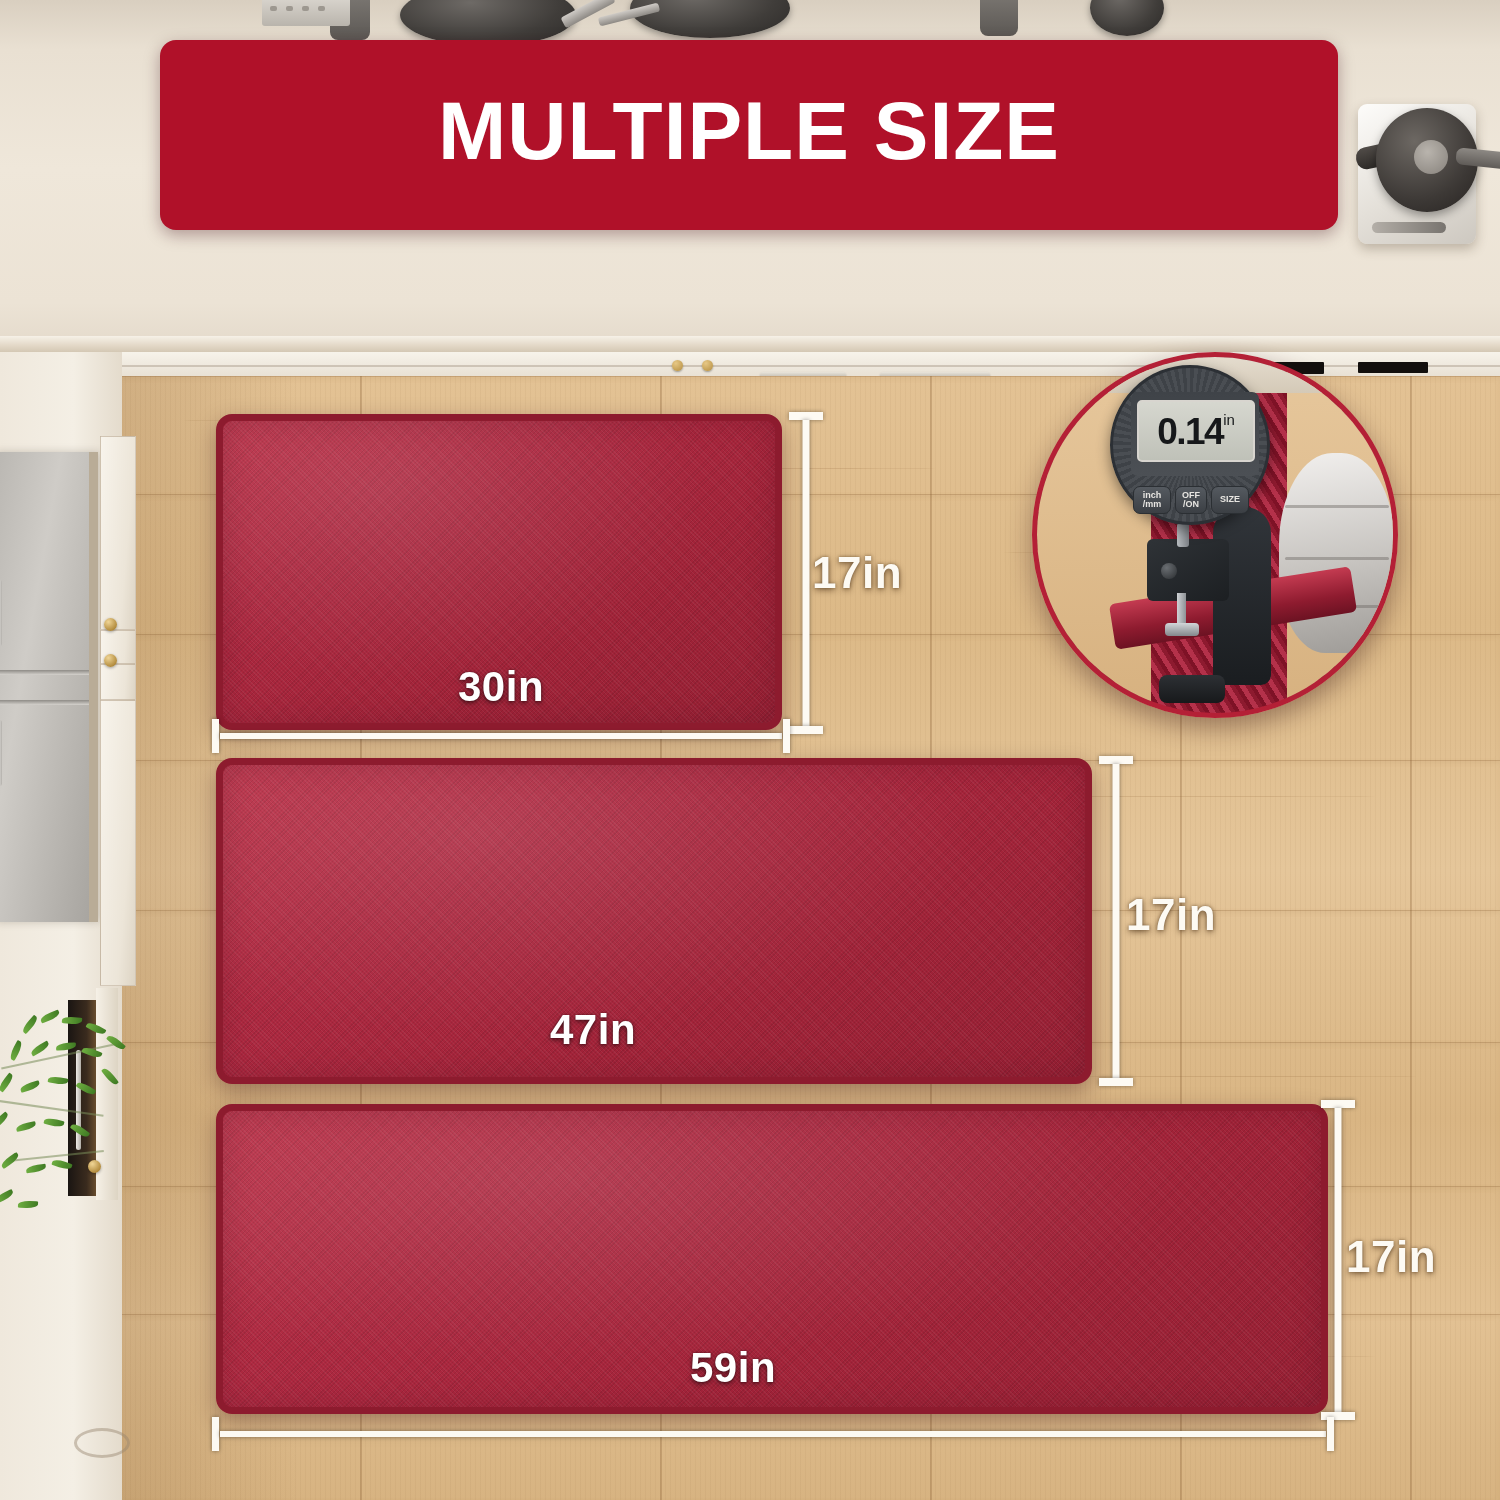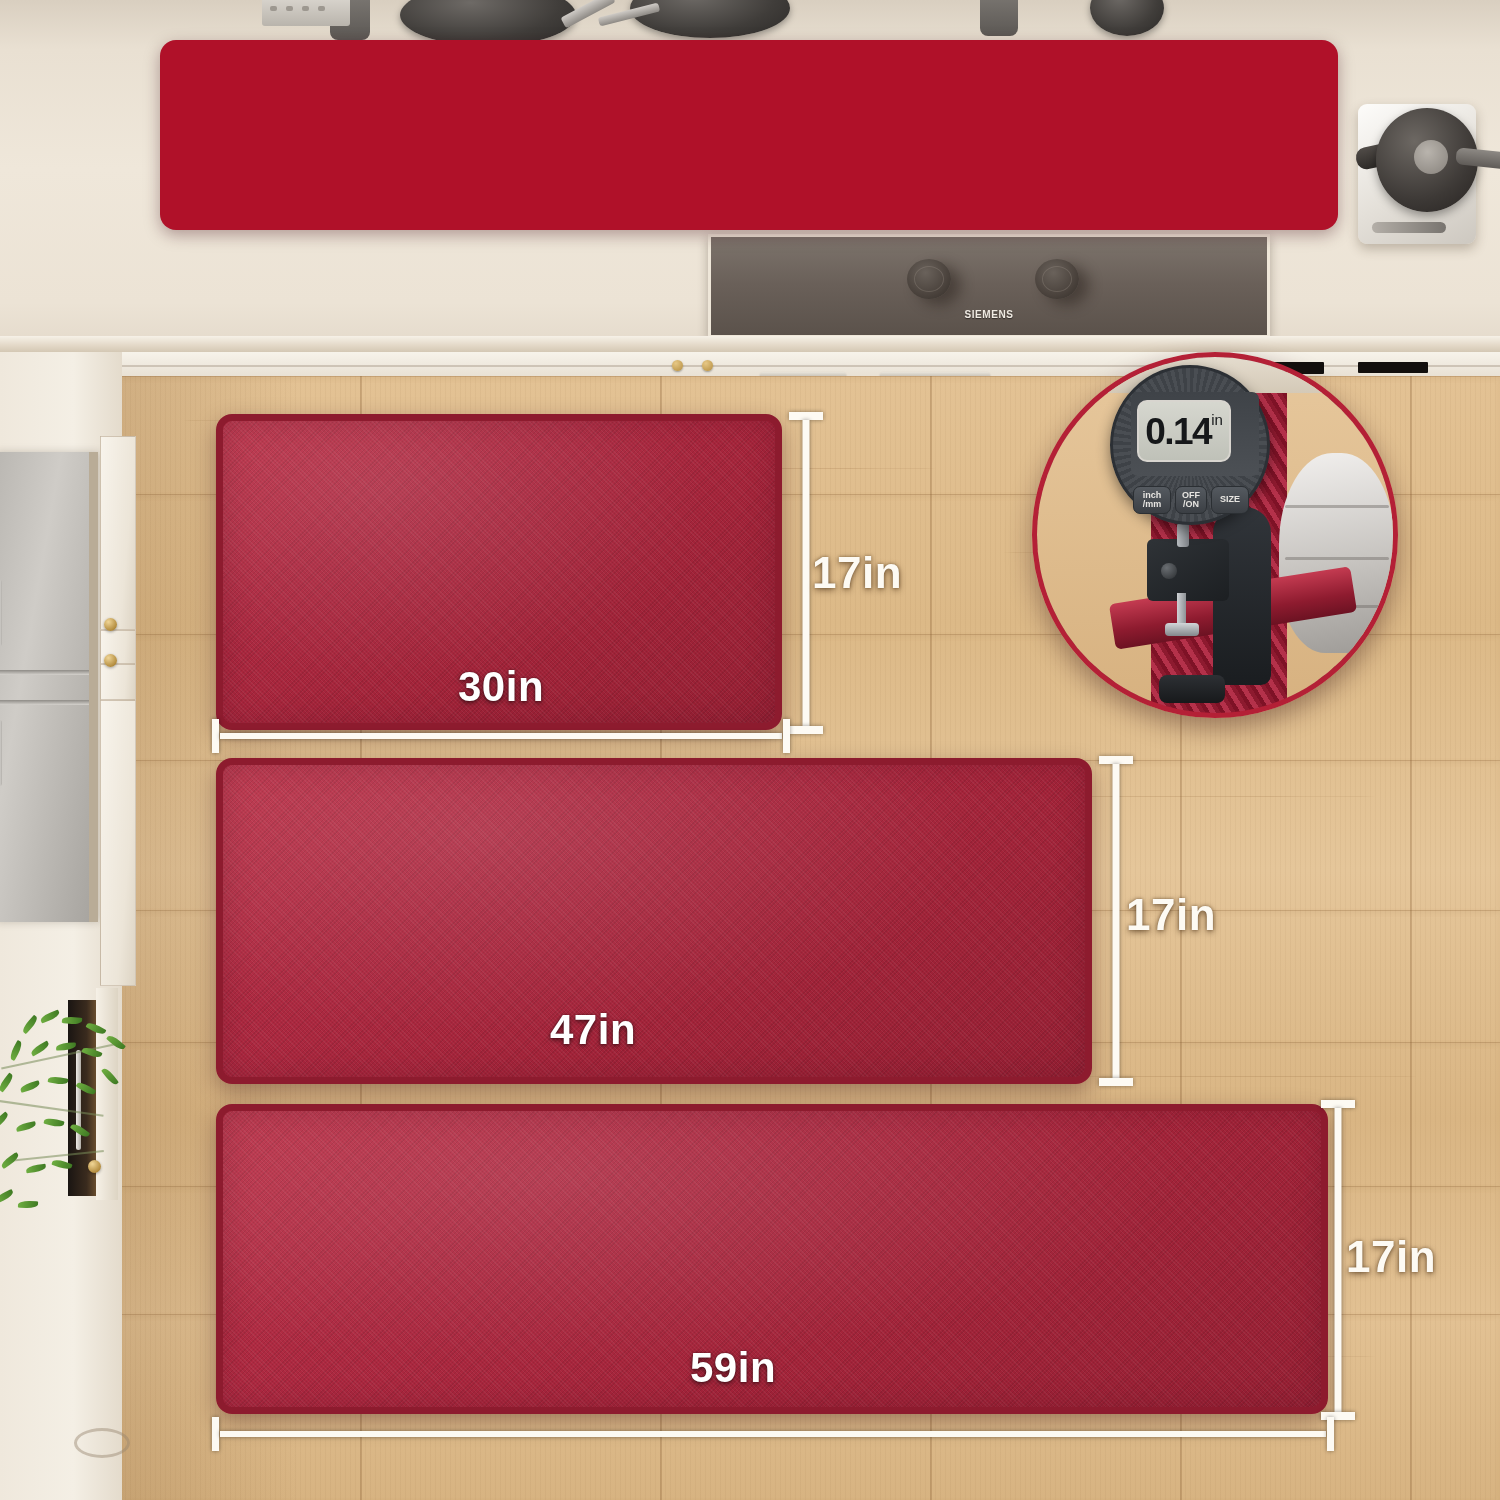--- a/index.html
+++ b/index.html
@@ -340,22 +340,22 @@
       radial-gradient(circle at 36% 28%,#5b6066,#393d42 70%);
     border:3px solid #2c3035;
     box-shadow:0 5px 14px rgba(0,0,0,.45);
   }
   .gauge-face {
     position:absolute; left:18px; top:24px; width:128px; height:84px;
     border-radius:7px;
     background:linear-gradient(180deg,#3f4348,#4c5055);
   }
   .gauge-lcd {
-    position:absolute; left:24px; top:32px; width:94px; height:62px;
-    border-radius:10px; border:2px solid #d8d5cf;
+    position:absolute; left:24px; top:32px; width:118px; height:62px;
+    border-radius:5px; border:2px solid #d8d5cf;
     background:linear-gradient(180deg,#d6d7cf,#bfc1b8);
     display:flex; align-items:center; justify-content:center;
   }
   .gauge-value {
     font-size:37px; font-weight:bold; color:#16181a;
     letter-spacing:-1.5px; line-height:1;
   }
   .gauge-unit {
     font-size:15px; font-weight:normal; color:#16181a;
     align-self:flex-start; margin-top:9px;
@@ -442,25 +442,20 @@
     <div class="pan" style="left:1090px;top:-20px;width:74px;height:56px;"></div>
   </div>
 
   <div class="kettle-base"></div>
   <div class="kettle-spout"></div>
   <div class="kettle-body"></div>
   <div class="kettle-lid"></div>
   <div class="kettle-handle"></div>
   <div class="kettle-strip"></div>
 
-  <div class="cooktop">
-    <div class="burner" style="left:196px;top:22px;"></div>
-    <div class="burner" style="left:324px;top:22px;"></div>
-    <div class="cooktop-brand">SIEMENS</div>
-  </div>
 
   <div class="counter-edge"></div>
   <div class="counter-shadow"></div>
 
   <div class="cab-rail">
     <div class="cab-line" style="left:0;top:13px;width:1380px;"></div>
     <div class="cab-line" style="left:0;top:30px;width:1380px;"></div>
     <div class="rail-knob" style="left:552px;top:8px;"></div>
     <div class="rail-knob" style="left:582px;top:8px;"></div>
     <div class="drawer-pull" style="left:640px;top:20px;"></div>
@@ -627,15 +622,16 @@
         <span>OFF</span>
         <span>/ON</span>
       </div>
       <div class="gbtn" id="gb3">
         <span>SIZE</span>
       </div>
     </div>
   </div>
 
   <div class="banner">
+    <div class="banner-title">MULTIPLE SIZE</div>
   </div>
 
 </div>
 
 </body></html>

